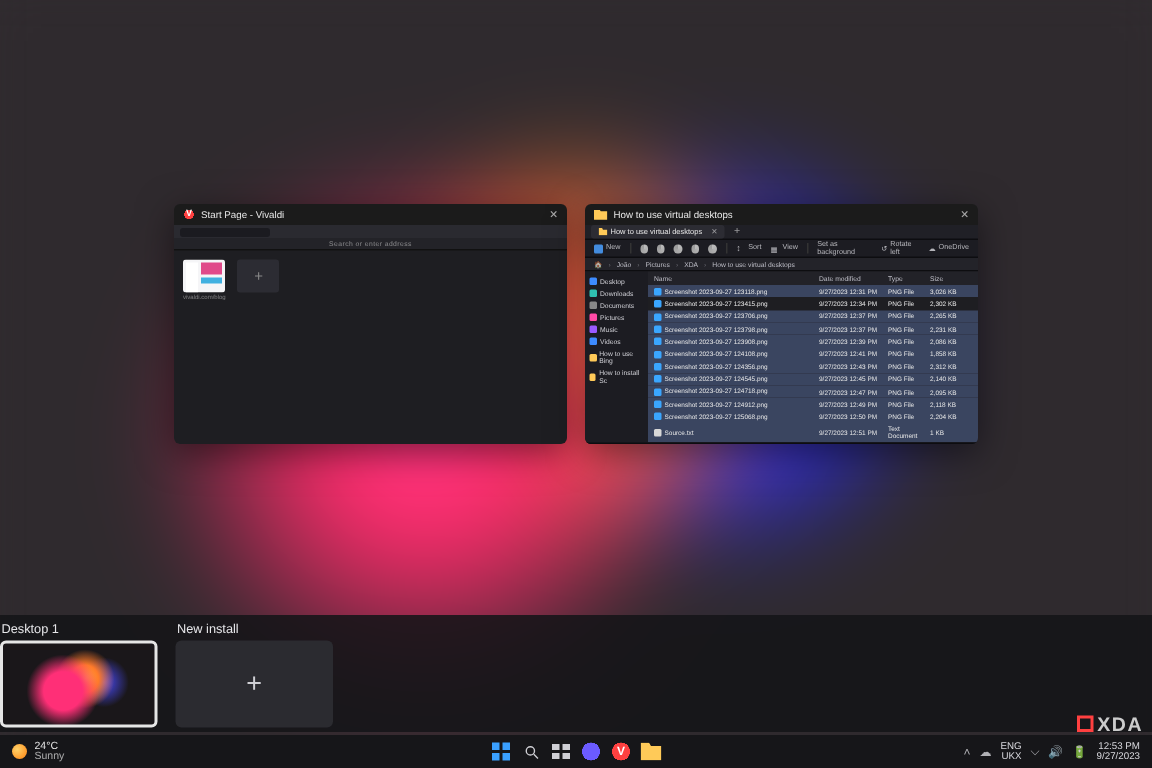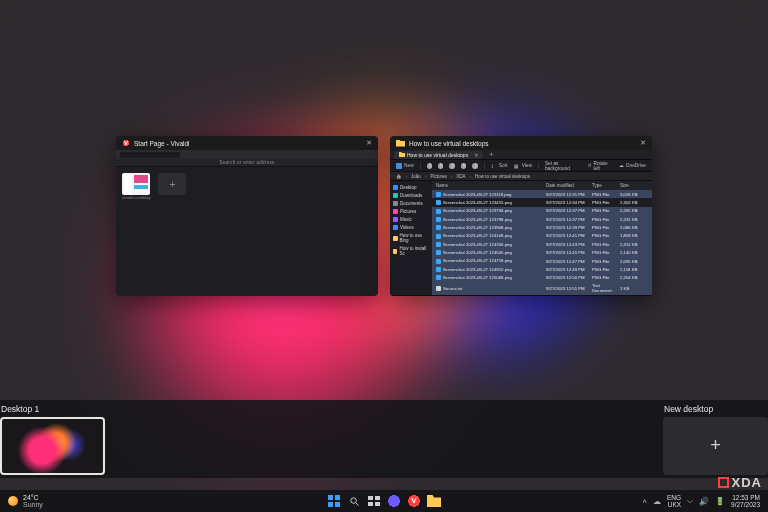--- a/index.html
+++ b/index.html
@@ -91,23 +91,23 @@
 .exp-head { display:grid; grid-template-columns: 1fr 46px 28px 28px; font-size:4.5px; color:#bfbfc8; padding:2px 4px; background:#222228; }
 .exp-rows { flex:1; overflow:hidden; }
 .exp-row { display:grid; grid-template-columns: 1fr 46px 28px 28px; font-size:4.3px; padding:1.5px 4px; align-items:center; }
 .exp-row.sel { background:#3a4560; }
 .exp-row .rico { width:5px; height:5px; display:inline-block; margin-right:2px; vertical-align:middle; }
 .rico.png { background:#3aa6ff; border-radius:1px; }
 .rico.txt { background:#d8d8d8; border-radius:1px; }
 .exp-status { height:9px; font-size:4.3px; color:#bfbfc8; padding:0 6px; display:flex; align-items:center; gap:6px; background:#1c1c22; border-top:1px solid #0d0d10; }
 
 .vd-strip {
-  position:absolute; left:0; right:0; bottom:34px;
+  position:absolute; left:0; right:0; bottom:24px;
   height:78px; background:rgba(20,20,24,.88);
-  display:flex; align-items:center; justify-content:space-between; gap:12px;
+  display:flex; align-items:center; justify-content:flex-start; gap:12px;
 }
 .vd { width:105px; }
 .vd-label { font-size:8.5px; color:#e6e6e9; margin-bottom:3px; padding-left:1px; }
 .vd-thumb { width:105px; height:58px; border-radius:4px; position:relative; overflow:hidden; }
 .vd-thumb.active { outline:2px solid #e6e6e6; outline-offset:-2px; }
 .vd-thumb.d1 {
   background:
     radial-gradient(circle at 40% 58%, #ff2f77 0, #ff2f77 18%, transparent 34%),
     radial-gradient(circle at 54% 44%, #ffb23a 0, #ff7a2a 14%, transparent 30%),
     radial-gradient(circle at 66% 48%, #4a4cff 0, transparent 22%),
@@ -383,21 +383,21 @@
     </div>
   </div>
 </div>
 
 <div class="vd-strip" id="vd-strip">
     <div class="vd">
       <div class="vd-label">Desktop 1</div>
       <div class="vd-thumb d1 active"></div>
     </div>
     <div class="vd">
-      <div class="vd-label">New desktop</div>
+      <div class="vd-label">New install</div>
       <div class="vd-thumb new">+</div>
     </div>
   </div>
 
 <div class="taskbar">
   <div class="tb-left">
     <span class="weather-ico"></span>
     <span style="display:flex;flex-direction:column;line-height:1.05">
       <span>24°C</span>
       <span style="opacity:.7">Sunny</span>

